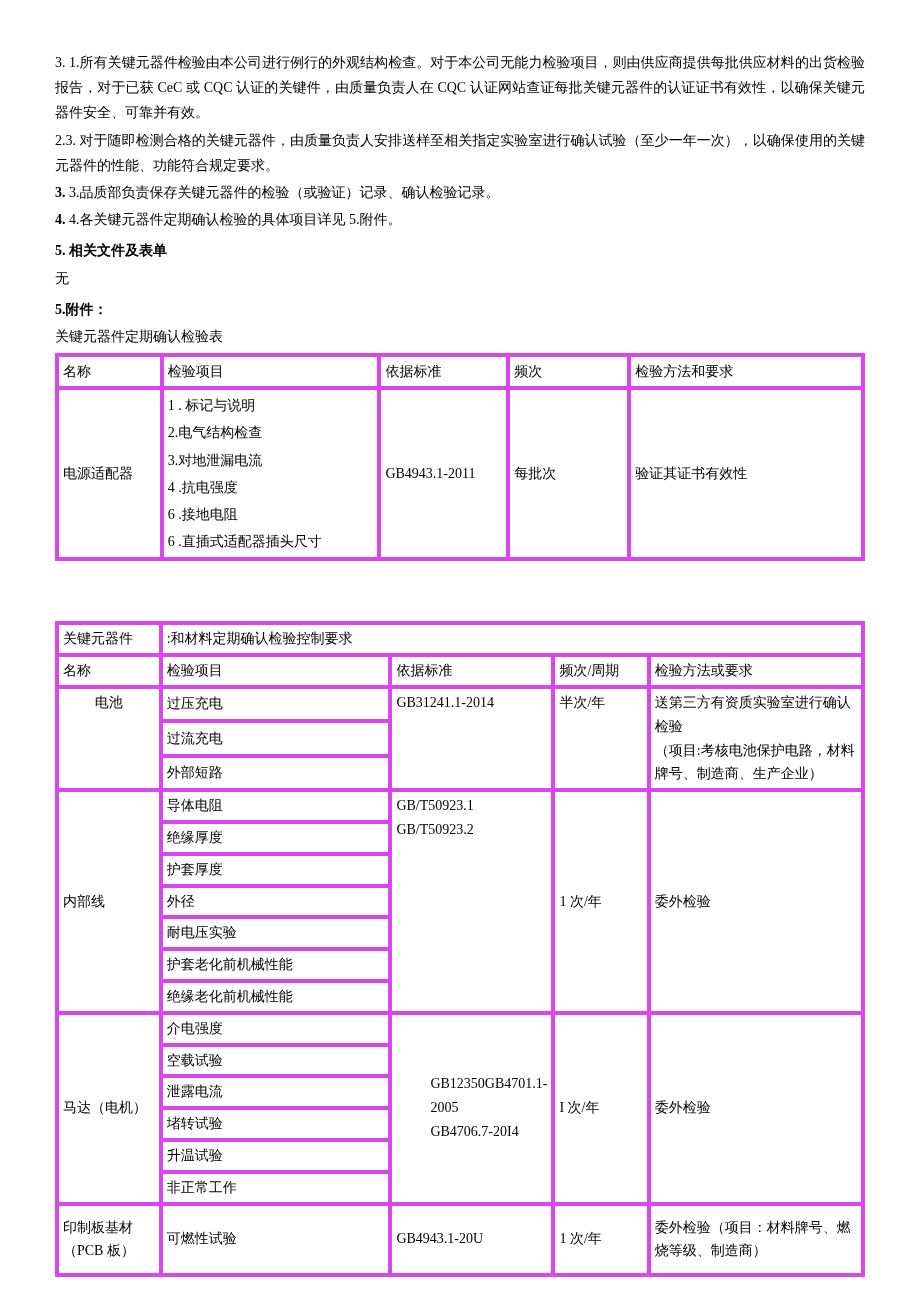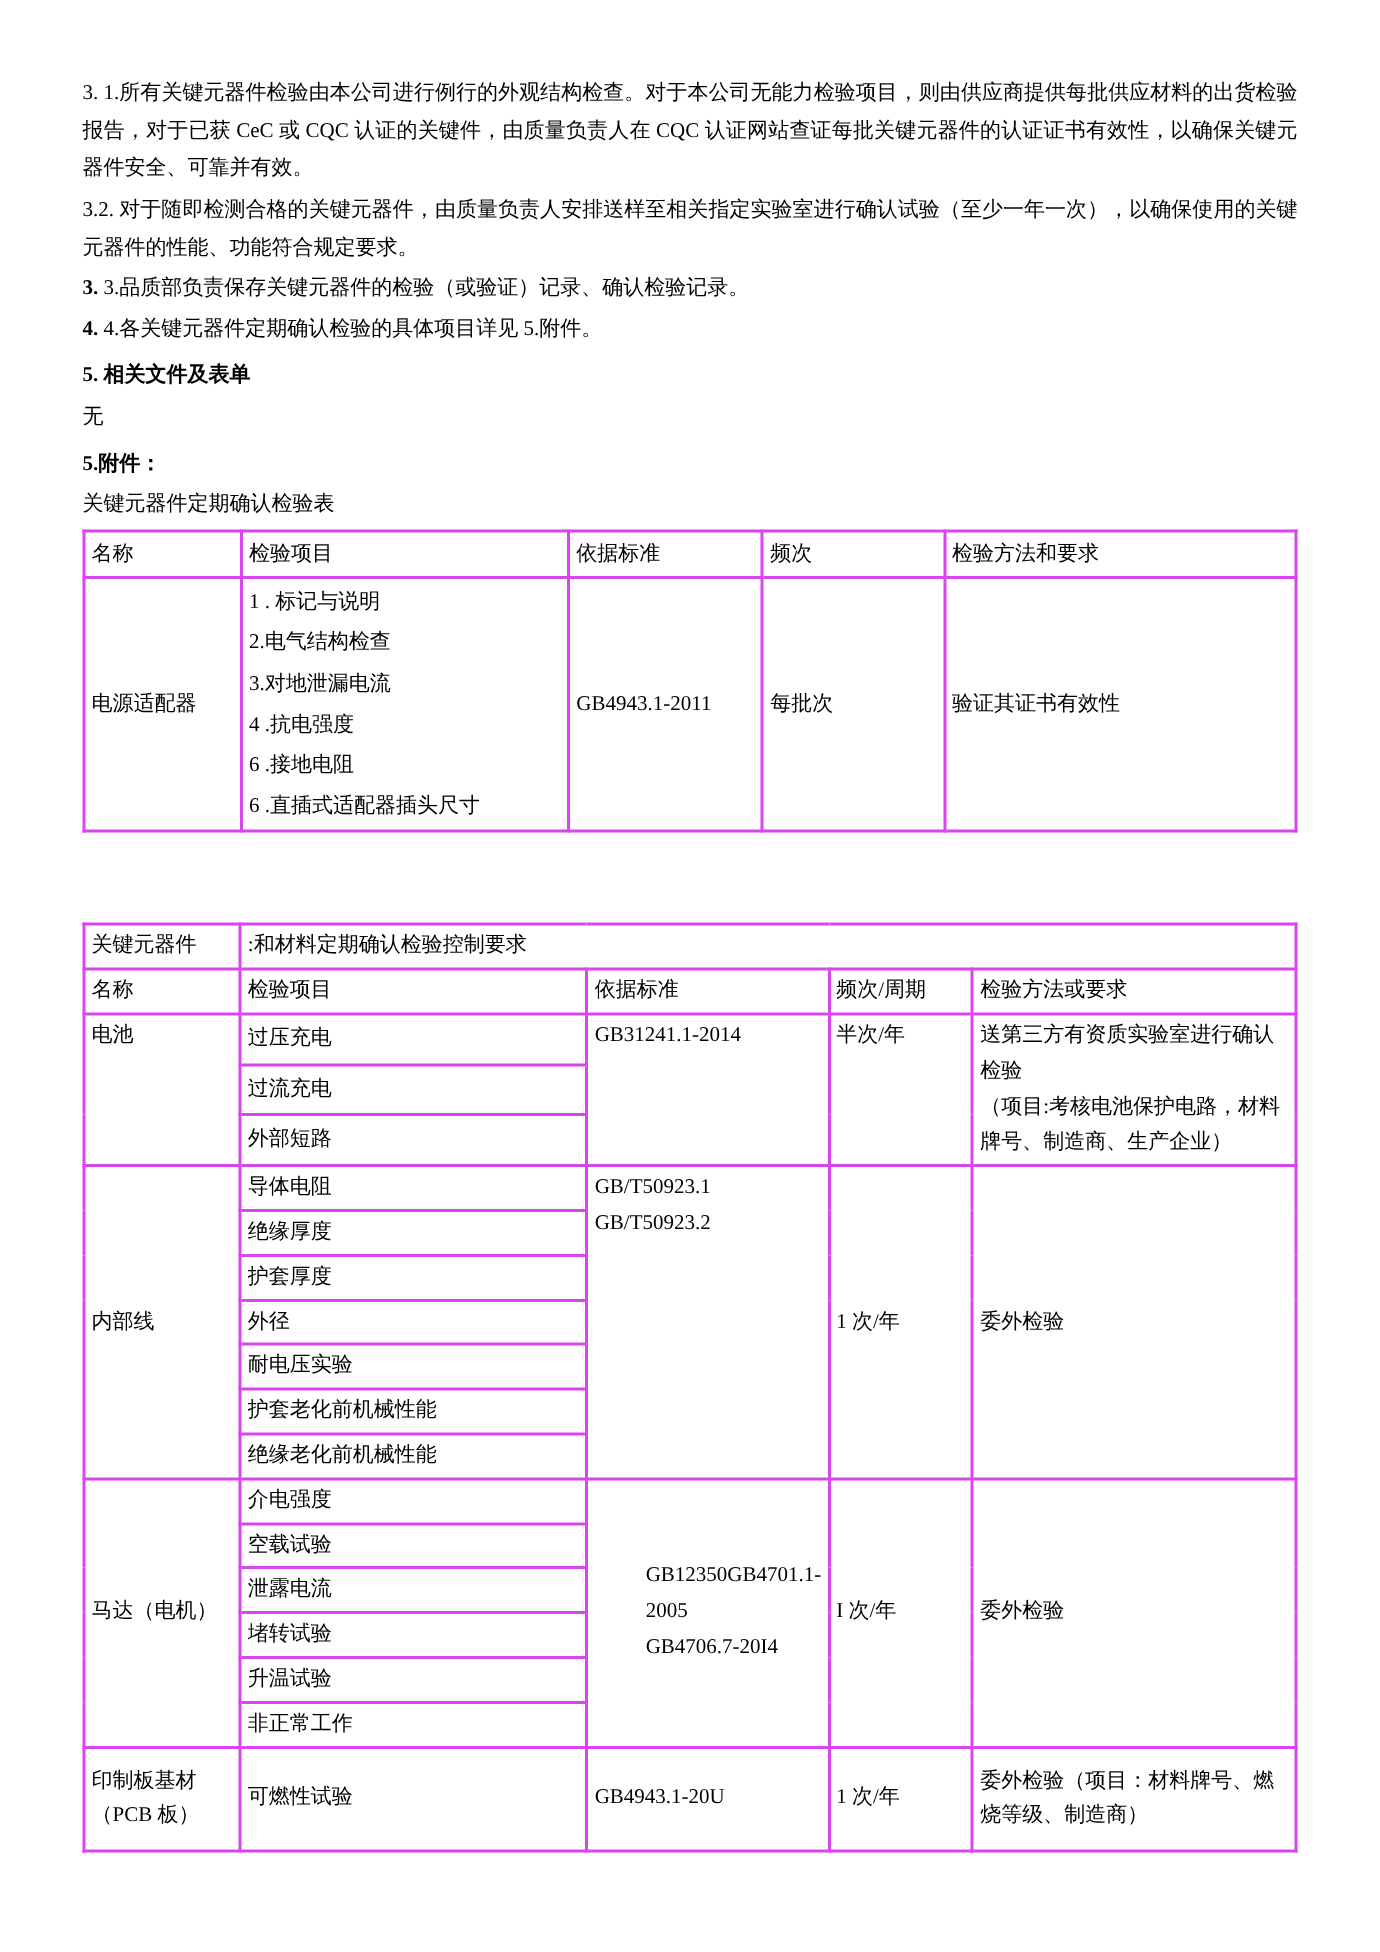--- a/index.html
+++ b/index.html
@@ -15,21 +15,21 @@
     .para { margin-bottom: 2px; text-align: justify; }
     .bold { font-weight: bold; }
     .section-gap { margin-top: 6px; }
     .caption { margin-bottom: 4px; }
     table {
       border-collapse: collapse;
       width: 100%;
       font-size: 14px;
     }
     td, th {
-      border: 2px solid #d946ef;
+      border: 4px solid #d946ef;
       padding: 2px 4px;
       vertical-align: middle;
       text-align: left;
       font-weight: normal;
     }
     .table1 { width: 100%; }
     .table1 .col-name { width: 13%; }
     .table1 .col-item { width: 27%; }
     .table1 .col-std { width: 16%; }
     .table1 .col-freq { width: 15%; }
@@ -41,21 +41,21 @@
     .table2 .c1 { width: 13%; }
     .table2 .c2 { width: 29%; }
     .table2 .c3 { width: 19%; }
     .table2 .c4 { width: 12%; }
     .table2 .c5 { width: 27%; }
   </style>
 </head>
 <body>
 
 <div class="para">3.  1.所有关键元器件检验由本公司进行例行的外观结构检查。对于本公司无能力检验项目，则由供应商提供每批供应材料的出货检验报告，对于已获 CeC 或 CQC 认证的关键件，由质量负责人在 CQC 认证网站查证每批关键元器件的认证证书有效性，以确保关键元器件安全、可靠并有效。</div>
-<div class="para">3.2.   对于随即检测合格的关键元器件，由质量负责人安排送样至相关指定实验室进行确认试验（至少一年一次），以确保使用的关键元器件的性能、功能符合规定要求。</div>
+<div class="para">2.3.   对于随即检测合格的关键元器件，由质量负责人安排送样至相关指定实验室进行确认试验（至少一年一次），以确保使用的关键元器件的性能、功能符合规定要求。</div>
 <div class="para"><span class="bold">3.</span><span>  3.品质部负责保存关键元器件的检验（或验证）记录、确认检验记录。</span></div>
 <div class="para"><span class="bold">4.</span><span>  4.各关键元器件定期确认检验的具体项目详见 5.附件。</span></div>
 
 <div class="para section-gap"><span class="bold">5.</span><span class="bold">   相关文件及表单</span></div>
 <div class="para">无</div>
 
 <div class="para bold section-gap">5.附件：</div>
 <div class="caption">关键元器件定期确认检验表</div>
 
 <table class="table1">
@@ -95,21 +95,21 @@
   </tr>
   <tr>
     <td class="c1">名称</td>
     <td class="c2">检验项目</td>
     <td class="c3">依据标准</td>
     <td class="c4">频次/周期</td>
     <td class="c5">检验方法或要求</td>
   </tr>
 
   <tr>
-    <td rowspan="3" style="vertical-align:top;">电池</td>
+    <td rowspan="3" style="vertical-align:top;text-align:center;">电池</td>
     <td>过压充电</td>
     <td rowspan="3" style="vertical-align:top;">GB31241.1-2014</td>
     <td rowspan="3" style="vertical-align:top;">半次/年</td>
     <td rowspan="3" style="white-space:pre-line;">送第三方有资质实验室进行确认检验
 （项目:考核电池保护电路，材料牌号、制造商、生产企业）</td>
   </tr>
   <tr>
           <td>过流充电</td>
         </tr>
   <tr>

